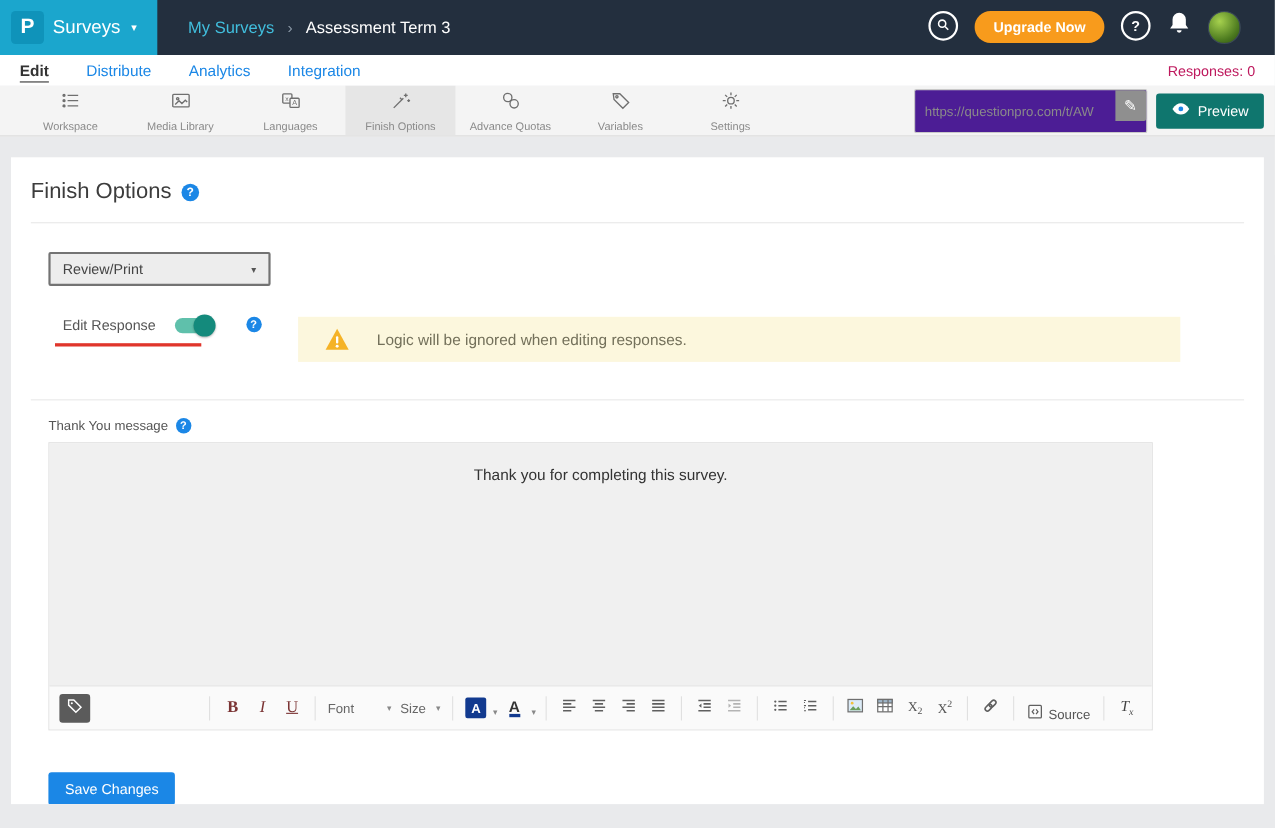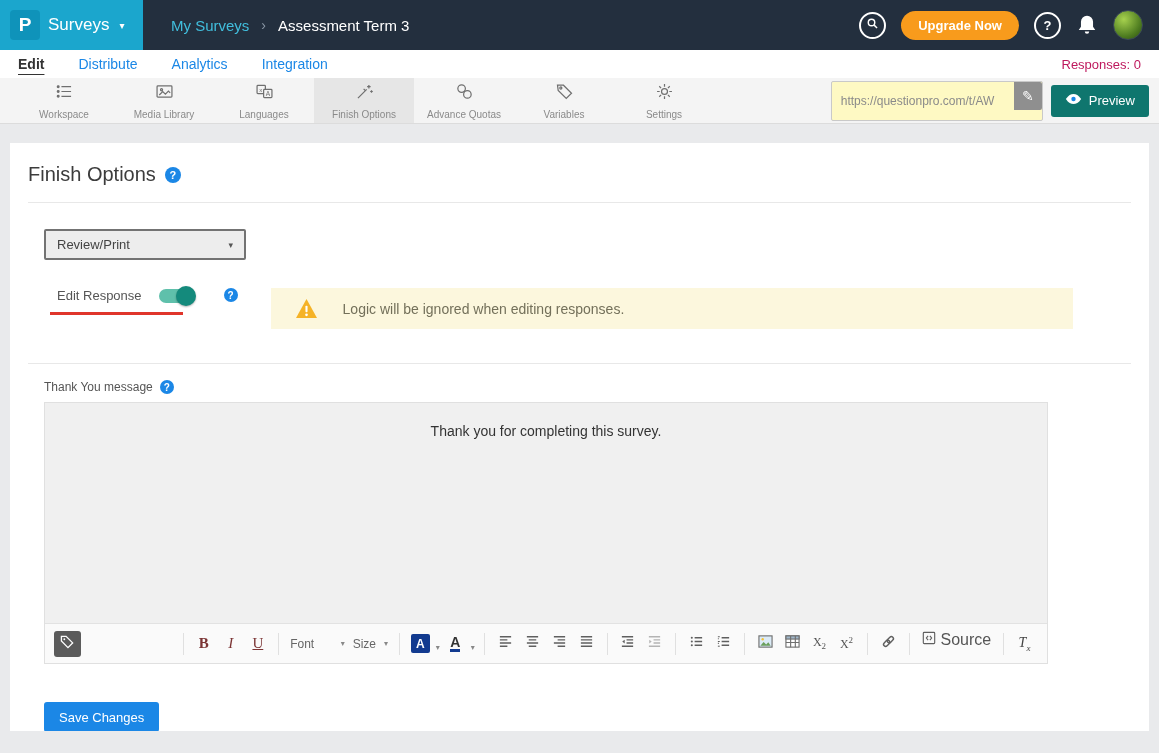--- a/index.html
+++ b/index.html
@@ -13,39 +13,39 @@
   
   .topbar { height: 50px; background: #232f3e; display: flex; align-items: center; }
   .brand { width: 143px; height: 50px; background: #1ba6cd; display: flex; align-items: center; gap: 8px; padding: 0 10px; cursor: pointer; }
   .logo-sq { width: 30px; height: 30px; background: #0f93ba; border-radius: 4px; display: flex; align-items: center; justify-content: center; color: #fff; font-weight: bold; font-size: 19px; }
   .product { color: #fff; font-size: 17px; }
   .brand .caret { color: #fff; font-size: 10px; margin-left: 2px; }
   .crumbs { display: flex; align-items: center; margin-left: 28px; font-size: 15px; }
   .crumb-parent { color: #41bedd; cursor: pointer; }
   .crumb-sep { color: #8a97a5; margin: 0 12px; font-size: 14px; }
   .crumb-current { color: #ffffff; }
-  .topbar-right { margin-left: auto; display: flex; align-items: center; gap: 15px; padding-right: 16px; }
+  .topbar-right { margin-left: auto; display: flex; gap: 15px; padding-right: 31px; }
   .circle-ico { width: 27px; height: 27px; border: 2px solid #fff; border-radius: 50%; display: flex; align-items: center; justify-content: center; cursor: pointer; color: #fff; font-size: 13px; font-weight: bold; }
   .upgrade-btn { height: 29px; border: none; border-radius: 15px; background: #f89b1c; color: #fff; font-weight: bold; font-size: 13px; padding: 0 17px; cursor: pointer; font-family: inherit; }
   .bell { width: 22px; height: 22px; cursor: pointer; }
   .avatar { width: 30px; height: 30px; border-radius: 50%; background: radial-gradient(circle at 35% 30%, #a6d14e, #4c7a1f 65%, #2c4a12); cursor: pointer; border: 1px solid #3c4a59; }
   
   .navrow { height: 28px; background: #fff; display: flex; align-items: center; padding: 0 18px; gap: 34px; }
   .nav-tab { font-size: 14px; color: #1b87e6; cursor: pointer; }
   .nav-tab.active { color: #333; font-weight: bold; text-decoration: underline; text-underline-offset: 5px; }
   .responses { margin-left: auto; color: #be185d; font-size: 13px; }
   
   .stoolbar { height: 46px; background: #f4f4f4; border-bottom: 1px solid #dcdcdc; display: flex; align-items: stretch; padding-left: 14px; }
   .st-item { width: 100px; display: flex; flex-direction: column; align-items: center; justify-content: center; gap: 3px; cursor: pointer; }
   .st-item.active { background: #e6e6e6; }
   .st-item svg { width: 21px; height: 21px; stroke: #6f6f6f; fill: none; stroke-width: 1.4; }
   .st-label { font-size: 10px; color: #8a8a8a; white-space: nowrap; }
   .st-right { margin-left: auto; display: flex; align-items: center; gap: 8px; padding-right: 10px; }
   .url-wrap { position: relative; }
-  .url-input { width: 212px; height: 40px; border: 1px solid #c9c9c9; border-radius: 2px; background: #fef9c3; padding: 0 34px 0 9px; font-size: 12px; color: #8a8a8a; font-family: inherit; }
+  .url-input { width: 212px; height: 40px; border: 1px solid #c9c9c9; border-radius: 2px; background: #4c1d95; padding: 0 34px 0 9px; font-size: 12px; color: #8a8a8a; font-family: inherit; }
   .url-pencil { position: absolute; right: 1px; top: 1px; width: 28px; height: 28px; background: #8f8f8f; color: #fff; display: flex; align-items: center; justify-content: center; font-size: 14px; cursor: pointer; border-radius: 0 2px 2px 0; }
   .preview-btn { height: 32px; background: #0f766e; border: none; border-radius: 3px; color: #fff; font-size: 13px; padding: 0 14px; display: flex; align-items: center; gap: 7px; cursor: pointer; font-family: inherit; }
   .preview-btn svg { width: 17px; height: 12px; }
   
   .card { margin: 19px 10px 0; background: #fff; height: 588px; padding: 0 18px; overflow: hidden; }
   .card-head { padding-top: 20px; display: flex; align-items: center; gap: 9px; }
   .card-head h1 { font-size: 20px; font-weight: 400; color: #3c3c3c; }
   .help-dot { width: 16px; height: 16px; border-radius: 50%; background: #1b87e6; color: #fff; font-size: 11px; font-weight: bold; display: inline-flex; align-items: center; justify-content: center; cursor: pointer; flex: 0 0 auto; }
   .help-dot.sm { width: 14px; height: 14px; font-size: 10px; }
   .hr { border: none; border-top: 1px solid #e8e8e8; margin-top: 16px; }
@@ -83,21 +83,21 @@
   .u-btn { text-decoration: underline; }
   .dd { display: flex; align-items: center; justify-content: space-between; font-size: 12px; color: #666; cursor: pointer; padding: 0 4px; height: 26px; }
   .dd .caret { font-size: 8px; color: #888; margin-left: 8px; }
   .font-dd { width: 78px; }
   .size-dd { width: 52px; }
   .abg { width: 19px; height: 19px; background: #123a8f; border-radius: 2px; color: #fff; font-size: 12px; font-weight: bold; display: flex; align-items: center; justify-content: center; }
   .acolor { font-size: 14px; font-weight: bold; color: #333; border-bottom: 3px solid #123a8f; line-height: 14px; }
   .mini-caret { font-size: 8px; color: #888; margin: 8px 2px 0 2px; cursor: pointer; }
   .subsup { font-size: 12px; color: #555; font-family: "Liberation Serif", serif; }
   .subsup sub, .subsup sup { font-size: 9px; }
-  .source-btn { display: flex; align-items: flex-start; gap: 5px; font-size: 16px; color: #555; cursor: pointer; height: 26px; padding: 0 5px; }
+  .source-btn { display: flex; align-items: flex-end; gap: 5px; font-size: 12px; color: #555; cursor: pointer; height: 26px; padding: 0 5px; }
   .tx { font-family: "Liberation Serif", serif; font-style: italic; font-size: 14px; color: #444; }
   .tx sub { font-size: 9px; }
   .save-btn { margin: 38px 0 0 16px; height: 30px; background: #1b87e6; color: #fff; border: none; border-radius: 3px; font-size: 13px; padding: 0 15px; cursor: pointer; font-family: inherit; }
 </style>
 </head>
 <body>
 
 <header class="topbar">
   <div class="brand">
     <div class="logo-sq">

